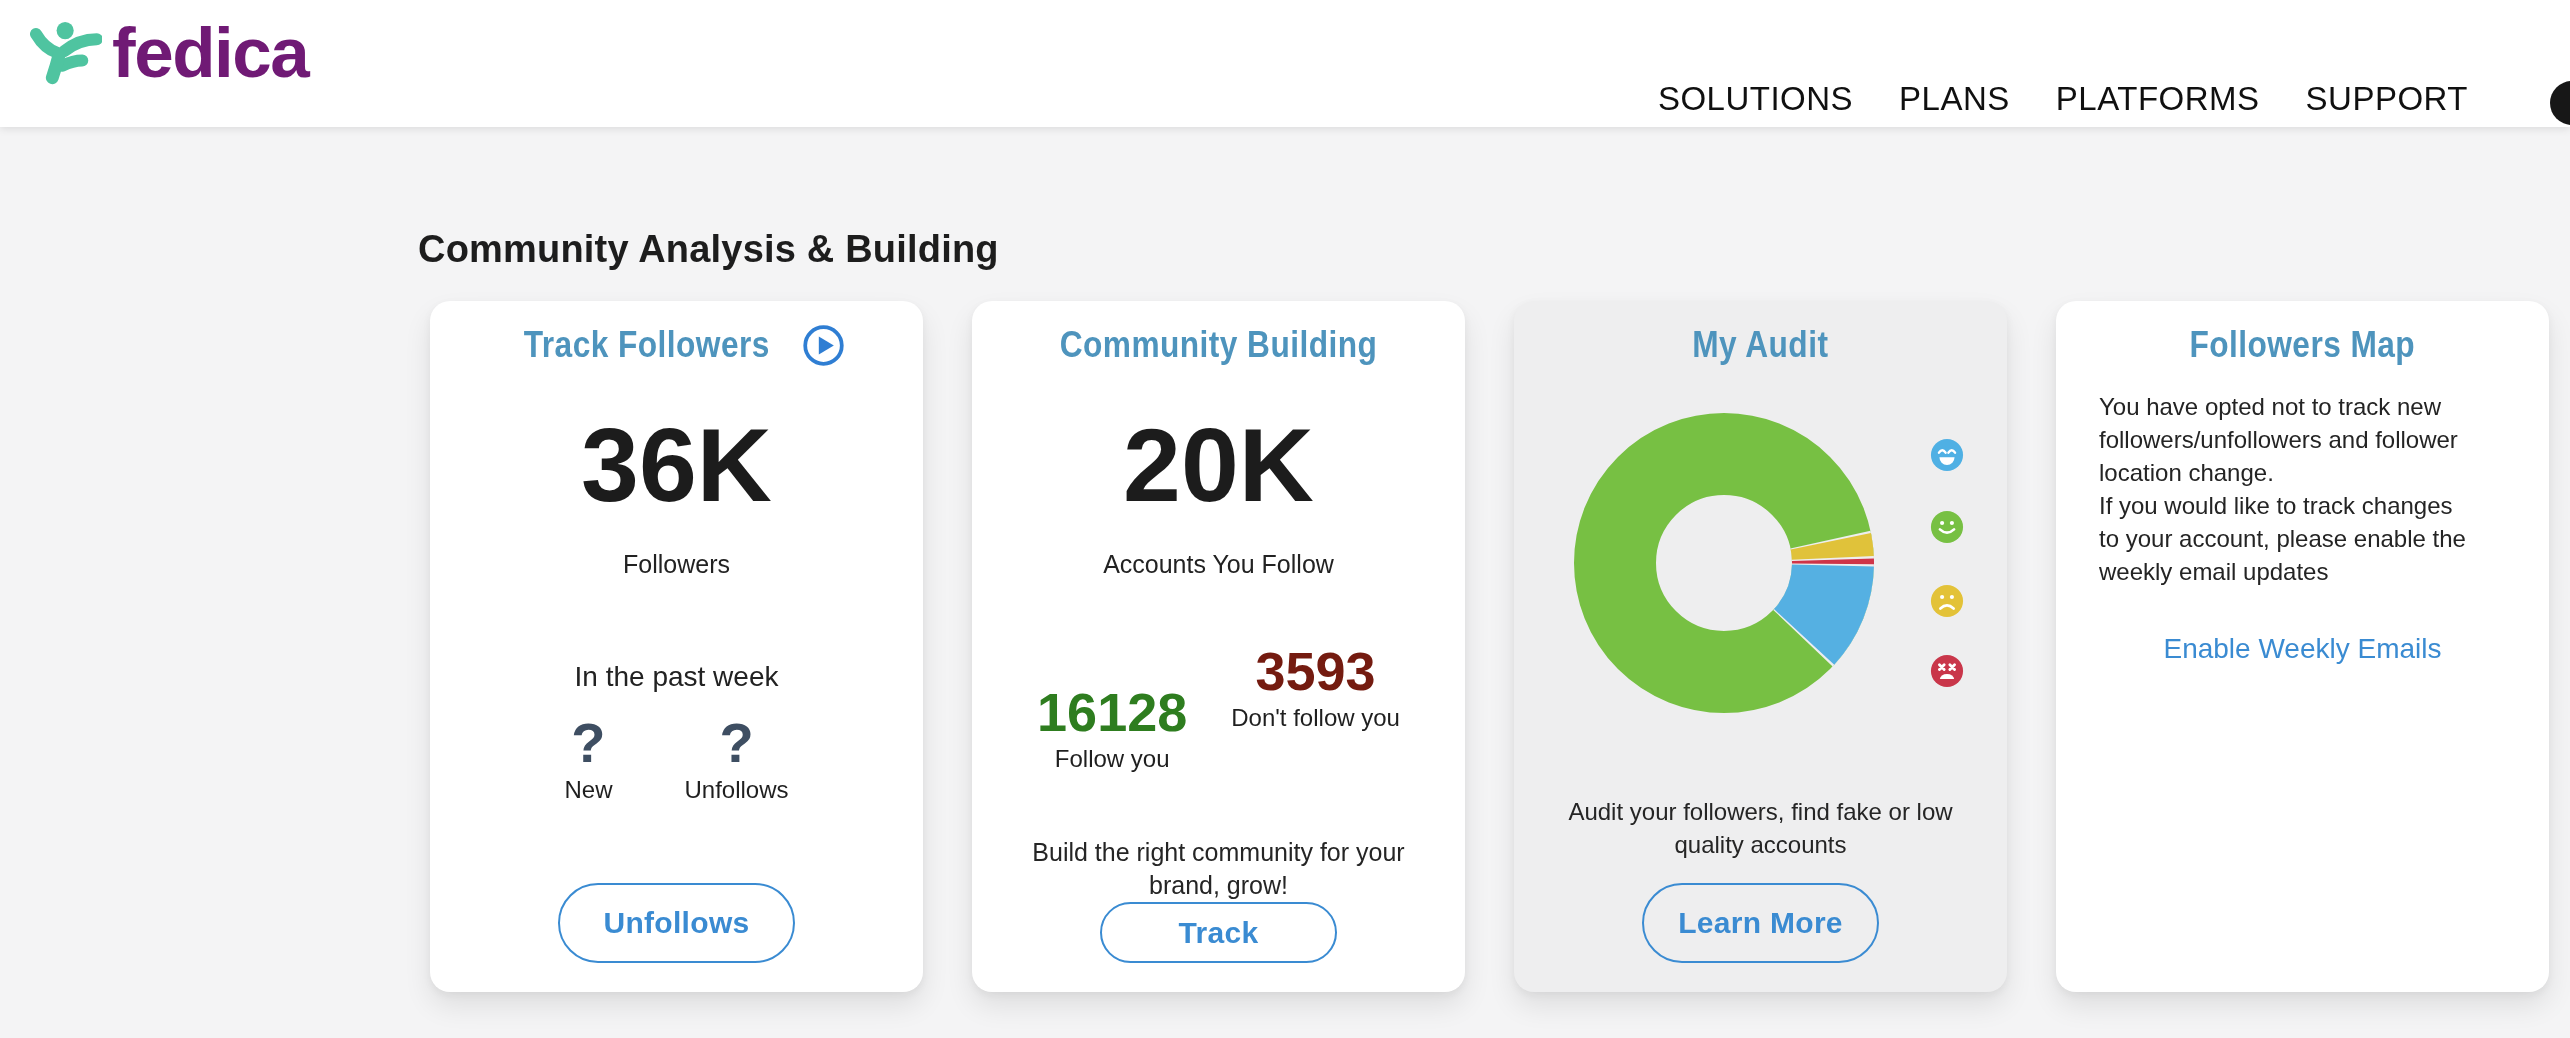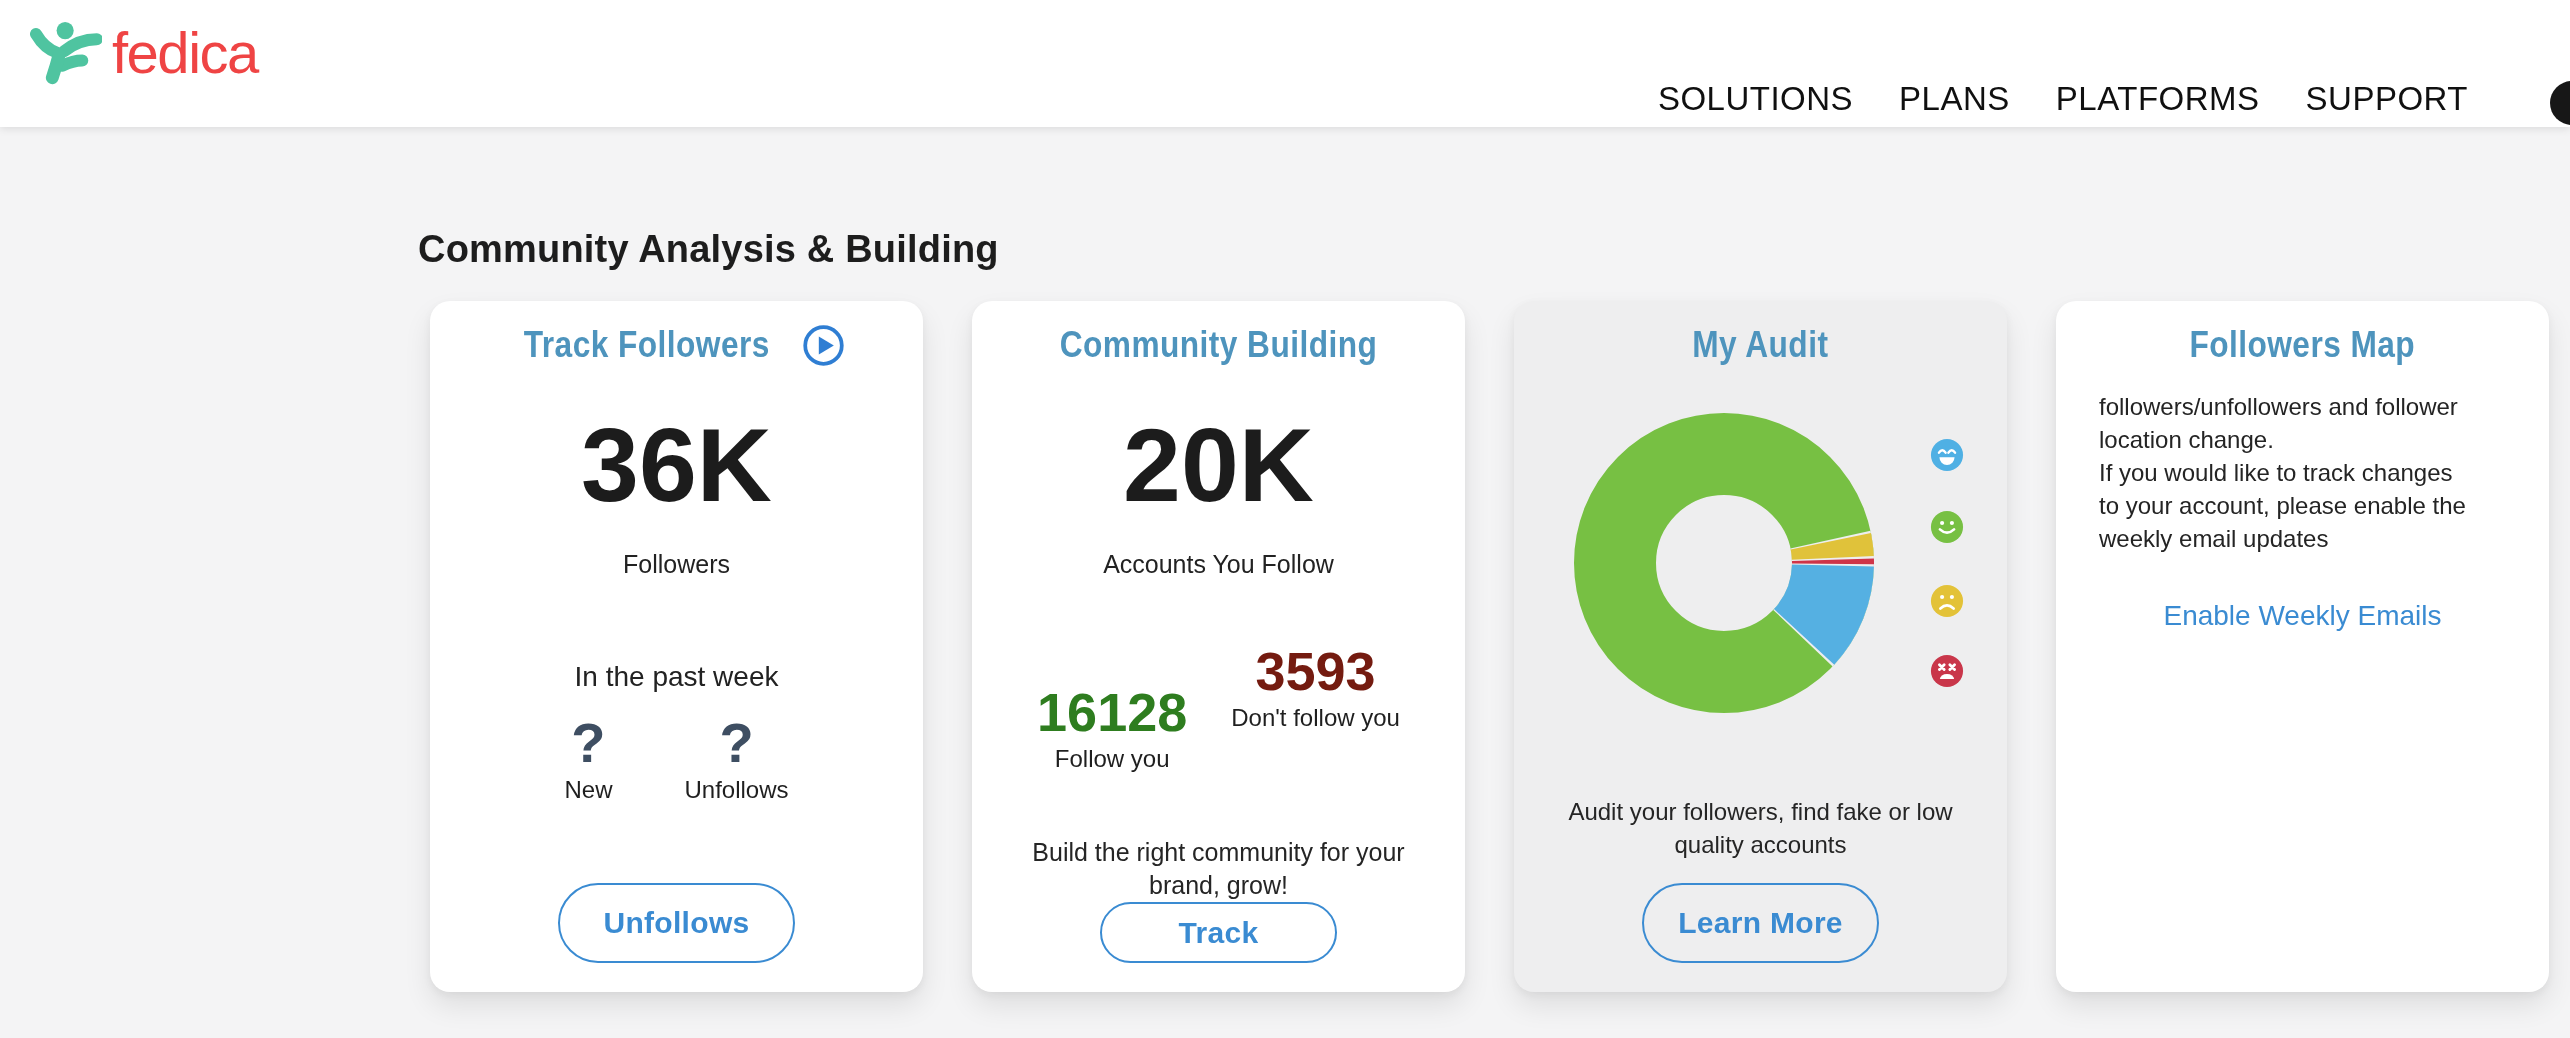--- a/index.html
+++ b/index.html
@@ -4,21 +4,21 @@
 <style>
   * { margin:0; padding:0; box-sizing:border-box; }
   html,body { width:2570px; height:1038px; }
   body { font-family:"Liberation Sans","DejaVu Sans",sans-serif; background:#f4f4f5; overflow:hidden; }
   .screen { position:relative; width:2570px; height:1038px; overflow:hidden; }
 
   
   header { position:absolute; left:0; top:0; width:2570px; height:127px; background:#ffffff;
            box-shadow:0 2px 8px rgba(0,0,0,.10); z-index:5; }
   .brand { position:absolute; left:30px; top:10px; height:84px; display:flex; align-items:center; gap:10px; cursor:pointer; }
-  .brand-text { font-size:58px; font-weight:400; color:#ef4444; letter-spacing:-1.5px; }
+  .brand-text { font-size:71px; font-weight:700; color:#701a75; letter-spacing:-1.5px; }
   nav { position:absolute; right:102px; top:0; height:118px; display:flex; align-items:flex-end; gap:46px; }
   nav a { font-size:33px; color:#101010; text-decoration:none; letter-spacing:.5px; font-weight:400; cursor:pointer; }
   .corner-blob { position:absolute; left:2550px; top:81px; width:44px; height:44px; border-radius:50%; background:#171717; }
 
   
   main { position:absolute; left:0; top:127px; width:2570px; padding:100px 0 0 418px; }
   h1 { font-size:38px; font-weight:700; color:#1d1d1d; letter-spacing:.2px; line-height:44px; }
   .cards { display:flex; gap:49px; margin-top:30px; padding-left:12px; }
 
   .card { position:relative; width:493px; height:691px; background:#ffffff; border-radius:20px;
@@ -179,20 +179,21 @@
         </div>
         <div class="desc">Audit your followers, find fake or low quality accounts</div>
         <button class="pill">Learn More</button>
       </section>
 
       <section class="card">
         <div class="card-title-row">
           <span class="card-title">Followers Map</span>
         </div>
         <div class="map-text">
+            <div>You have opted not to track new</div>
             <div>followers/unfollowers and follower</div>
             <div>location change.</div>
             <div>If you would like to track changes</div>
             <div>to your account, please enable the</div>
             <div>weekly email updates</div>
           </div>
         <a class="map-link">Enable Weekly Emails</a>
       </section>
 
     </div>

